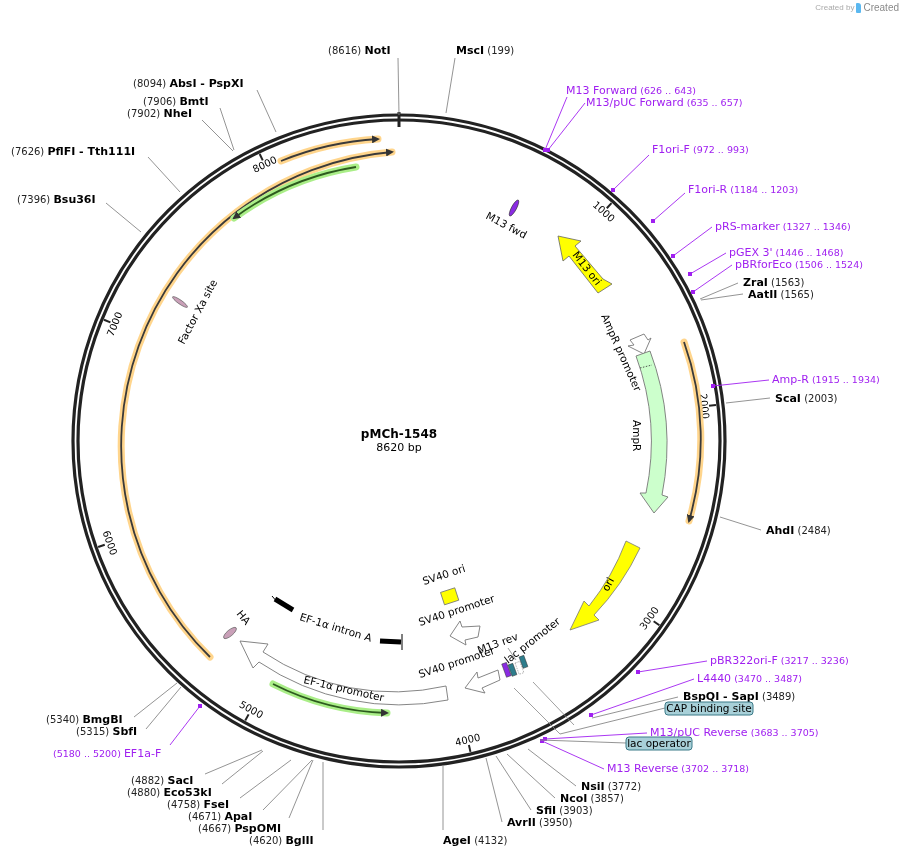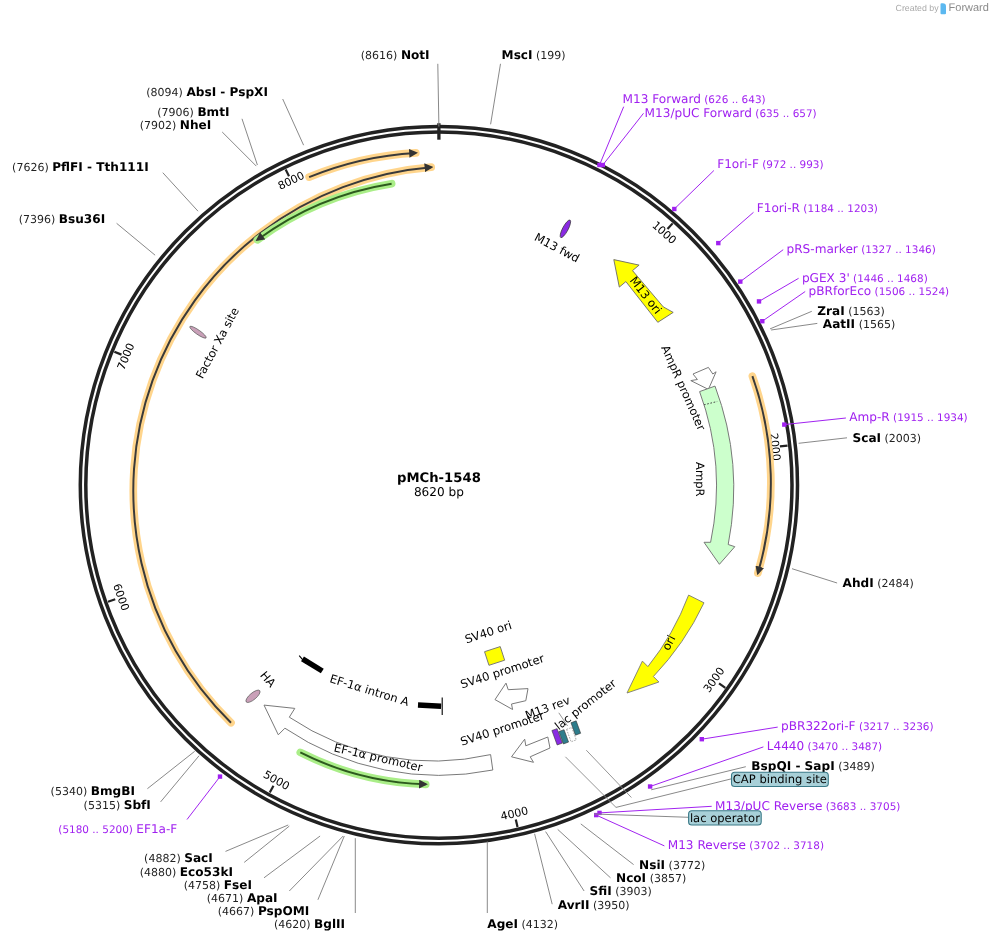--- a/index.html
+++ b/index.html
@@ -20,21 +20,21 @@
   .title { font-weight:bold; font-size:12px; fill:#000; }
   .subtitle { font-size:11px; fill:#000; }
   .boxlabel-text { font-size:10.5px; fill:#000; }
 </style>
 </head>
 <body>
 
 <div class="credit">
   <span>Created by</span>
   <span class="logo"></span>
-  <span class="brand">Forward</span>
+  <span class="brand">Created</span>
 </div>
 
 <svg id="map" viewBox="0 0 905 857" xmlns="http://www.w3.org/2000/svg">
   <defs>
     <marker id="arrDark" markerWidth="8" markerHeight="8" refX="6" refY="4" orient="auto" markerUnits="userSpaceOnUse">
       <path d="M0,0 L8,4 L0,8 z" fill="#333"></path>
     </marker>
   </defs>
 
   <g>

